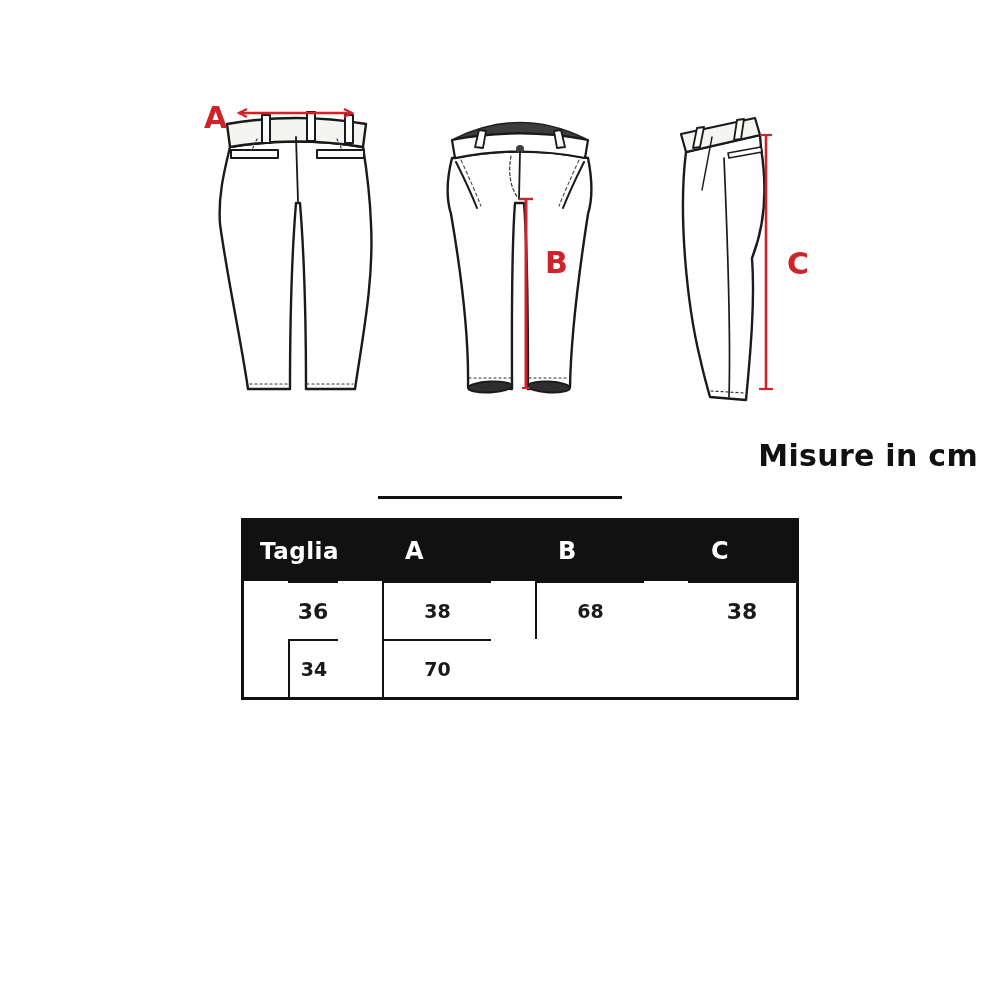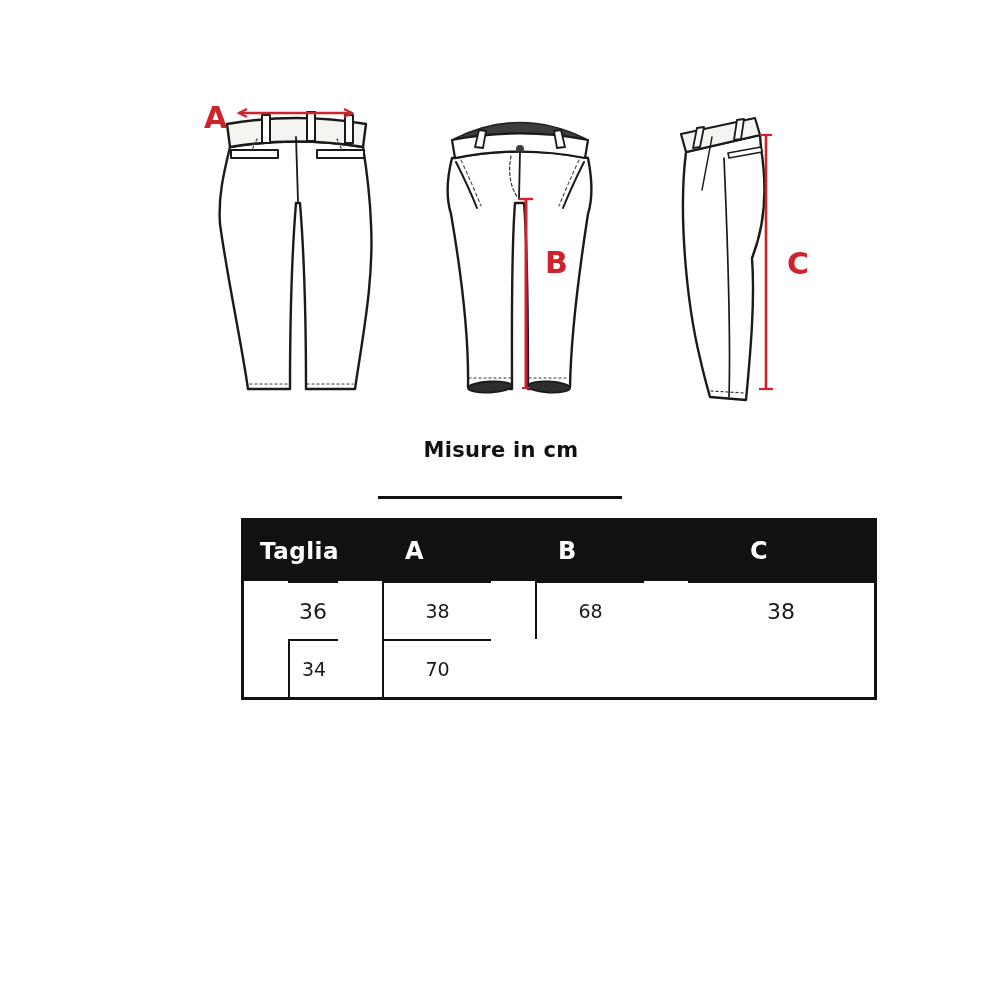--- a/index.html
+++ b/index.html
@@ -1,29 +1,29 @@
 <!DOCTYPE html>
 <html><head>
 <meta charset="utf-8">
 <style>
   html,body{margin:0;padding:0;background:#ffffff;}
   body{width:1000px;height:1000px;position:relative;font-family:"DejaVu Sans",sans-serif;color:#1a1a1a;overflow:hidden;}
 
   .diagram-wrap{position:absolute;top:0;left:0;width:1000px;height:430px;}
 
-  .title{position:absolute;top:438px;left:12px;width:978px;text-align:center;
-         font-size:21px;font-weight:bold;color:#111;letter-spacing:.3px;}
+  .title{position:absolute;top:438px;left:0;width:978px;text-align:right;
+         font-size:30px;font-weight:bold;color:#111;letter-spacing:.3px;}
   .title-underline{position:absolute;top:496px;left:378px;width:244px;height:3px;background:#111;}
 
-  .size-table{position:absolute;top:518px;left:241px;width:636px;box-sizing:border-box;
+  .size-table{position:absolute;top:518px;left:241px;width:558px;box-sizing:border-box;
               border:3px solid #111;display:grid;grid-template-columns:94px 153px 153px 1fr;}
   .cell{display:flex;align-items:center;justify-content:center;background:#fff;box-sizing:border-box;}
   .th{background:#111;color:#fff;height:60px;font-weight:bold;font-size:24px;letter-spacing:.5px;}
   .th-first{justify-content:flex-start;padding-left:16px;font-size:23px;}
-  .td{height:58px;font-weight:normal;font-size:19px;color:#1a1a1a;border-top:2px solid #111;margin-left:44px;}
+  .td{height:58px;font-weight:bold;font-size:19px;color:#1a1a1a;border-top:2px solid #111;margin-left:44px;}
   .td-size{font-size:22px;}
   .bl{border-left:2px solid #111;}
 </style>
 </head>
 <body>
 
 <div class="diagram-wrap">
 <svg width="1000" height="430" viewBox="0 0 1000 430" xmlns="http://www.w3.org/2000/svg">
 
   <g stroke-linejoin="round" stroke-linecap="round">

